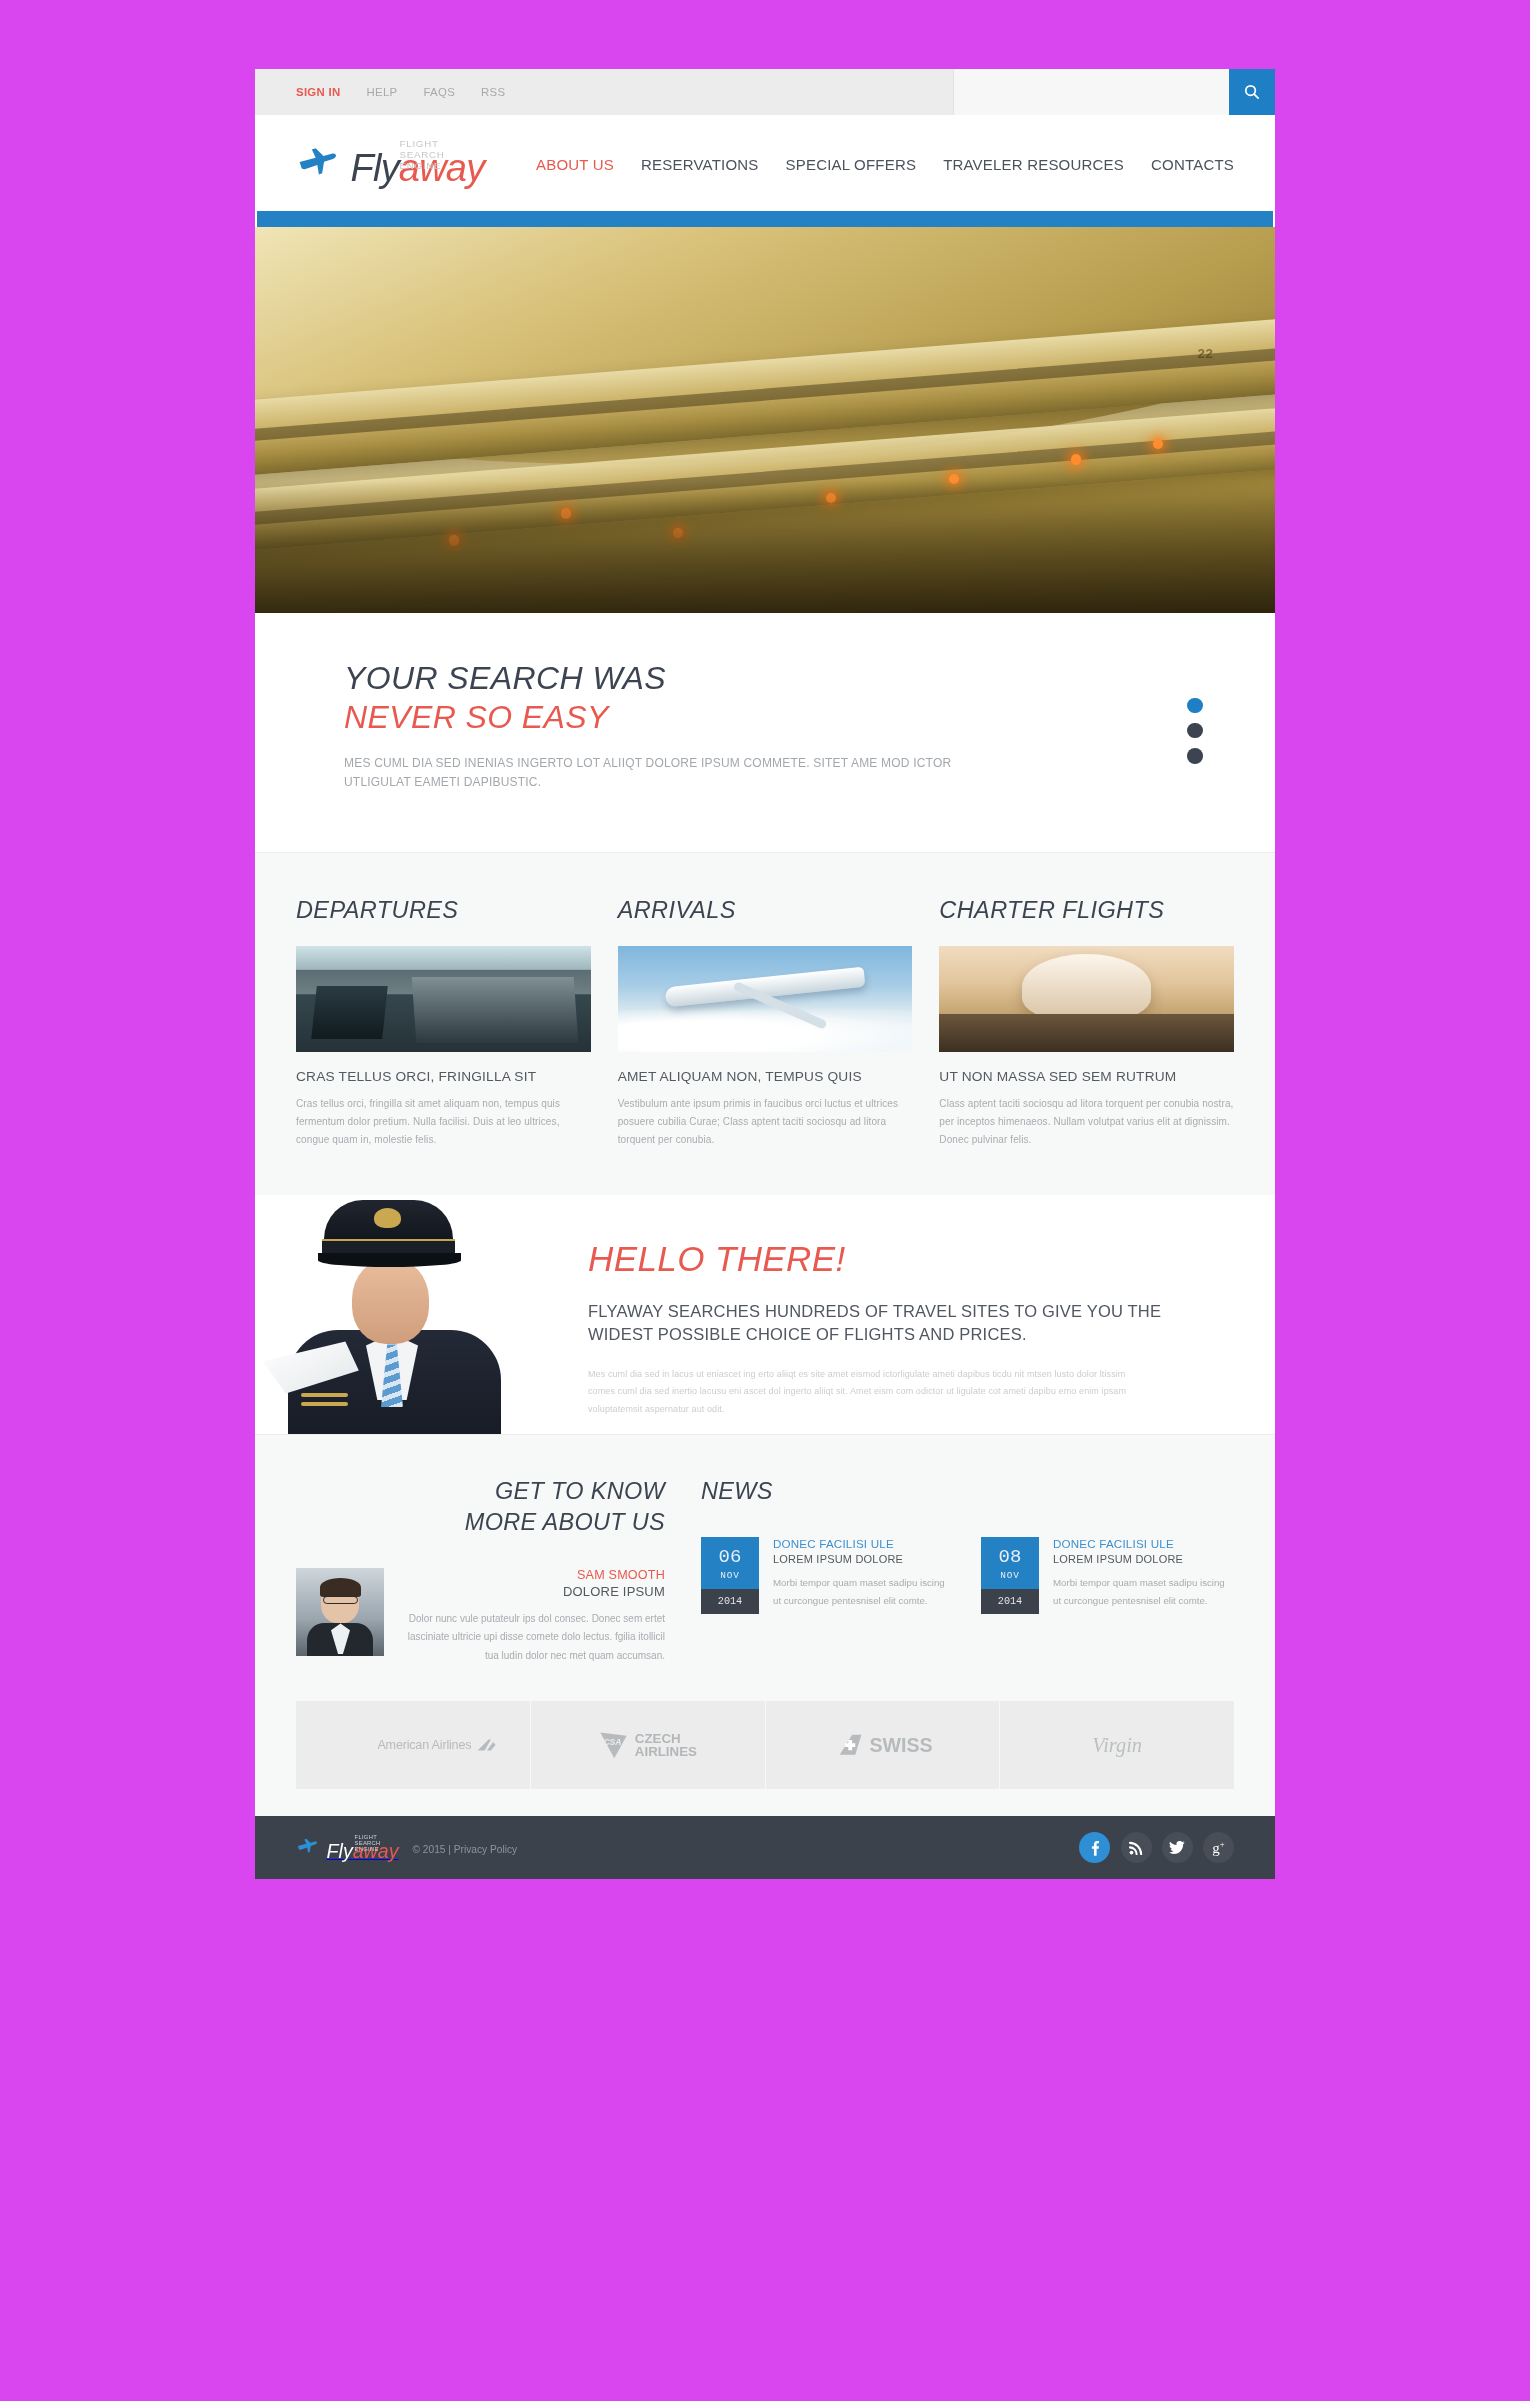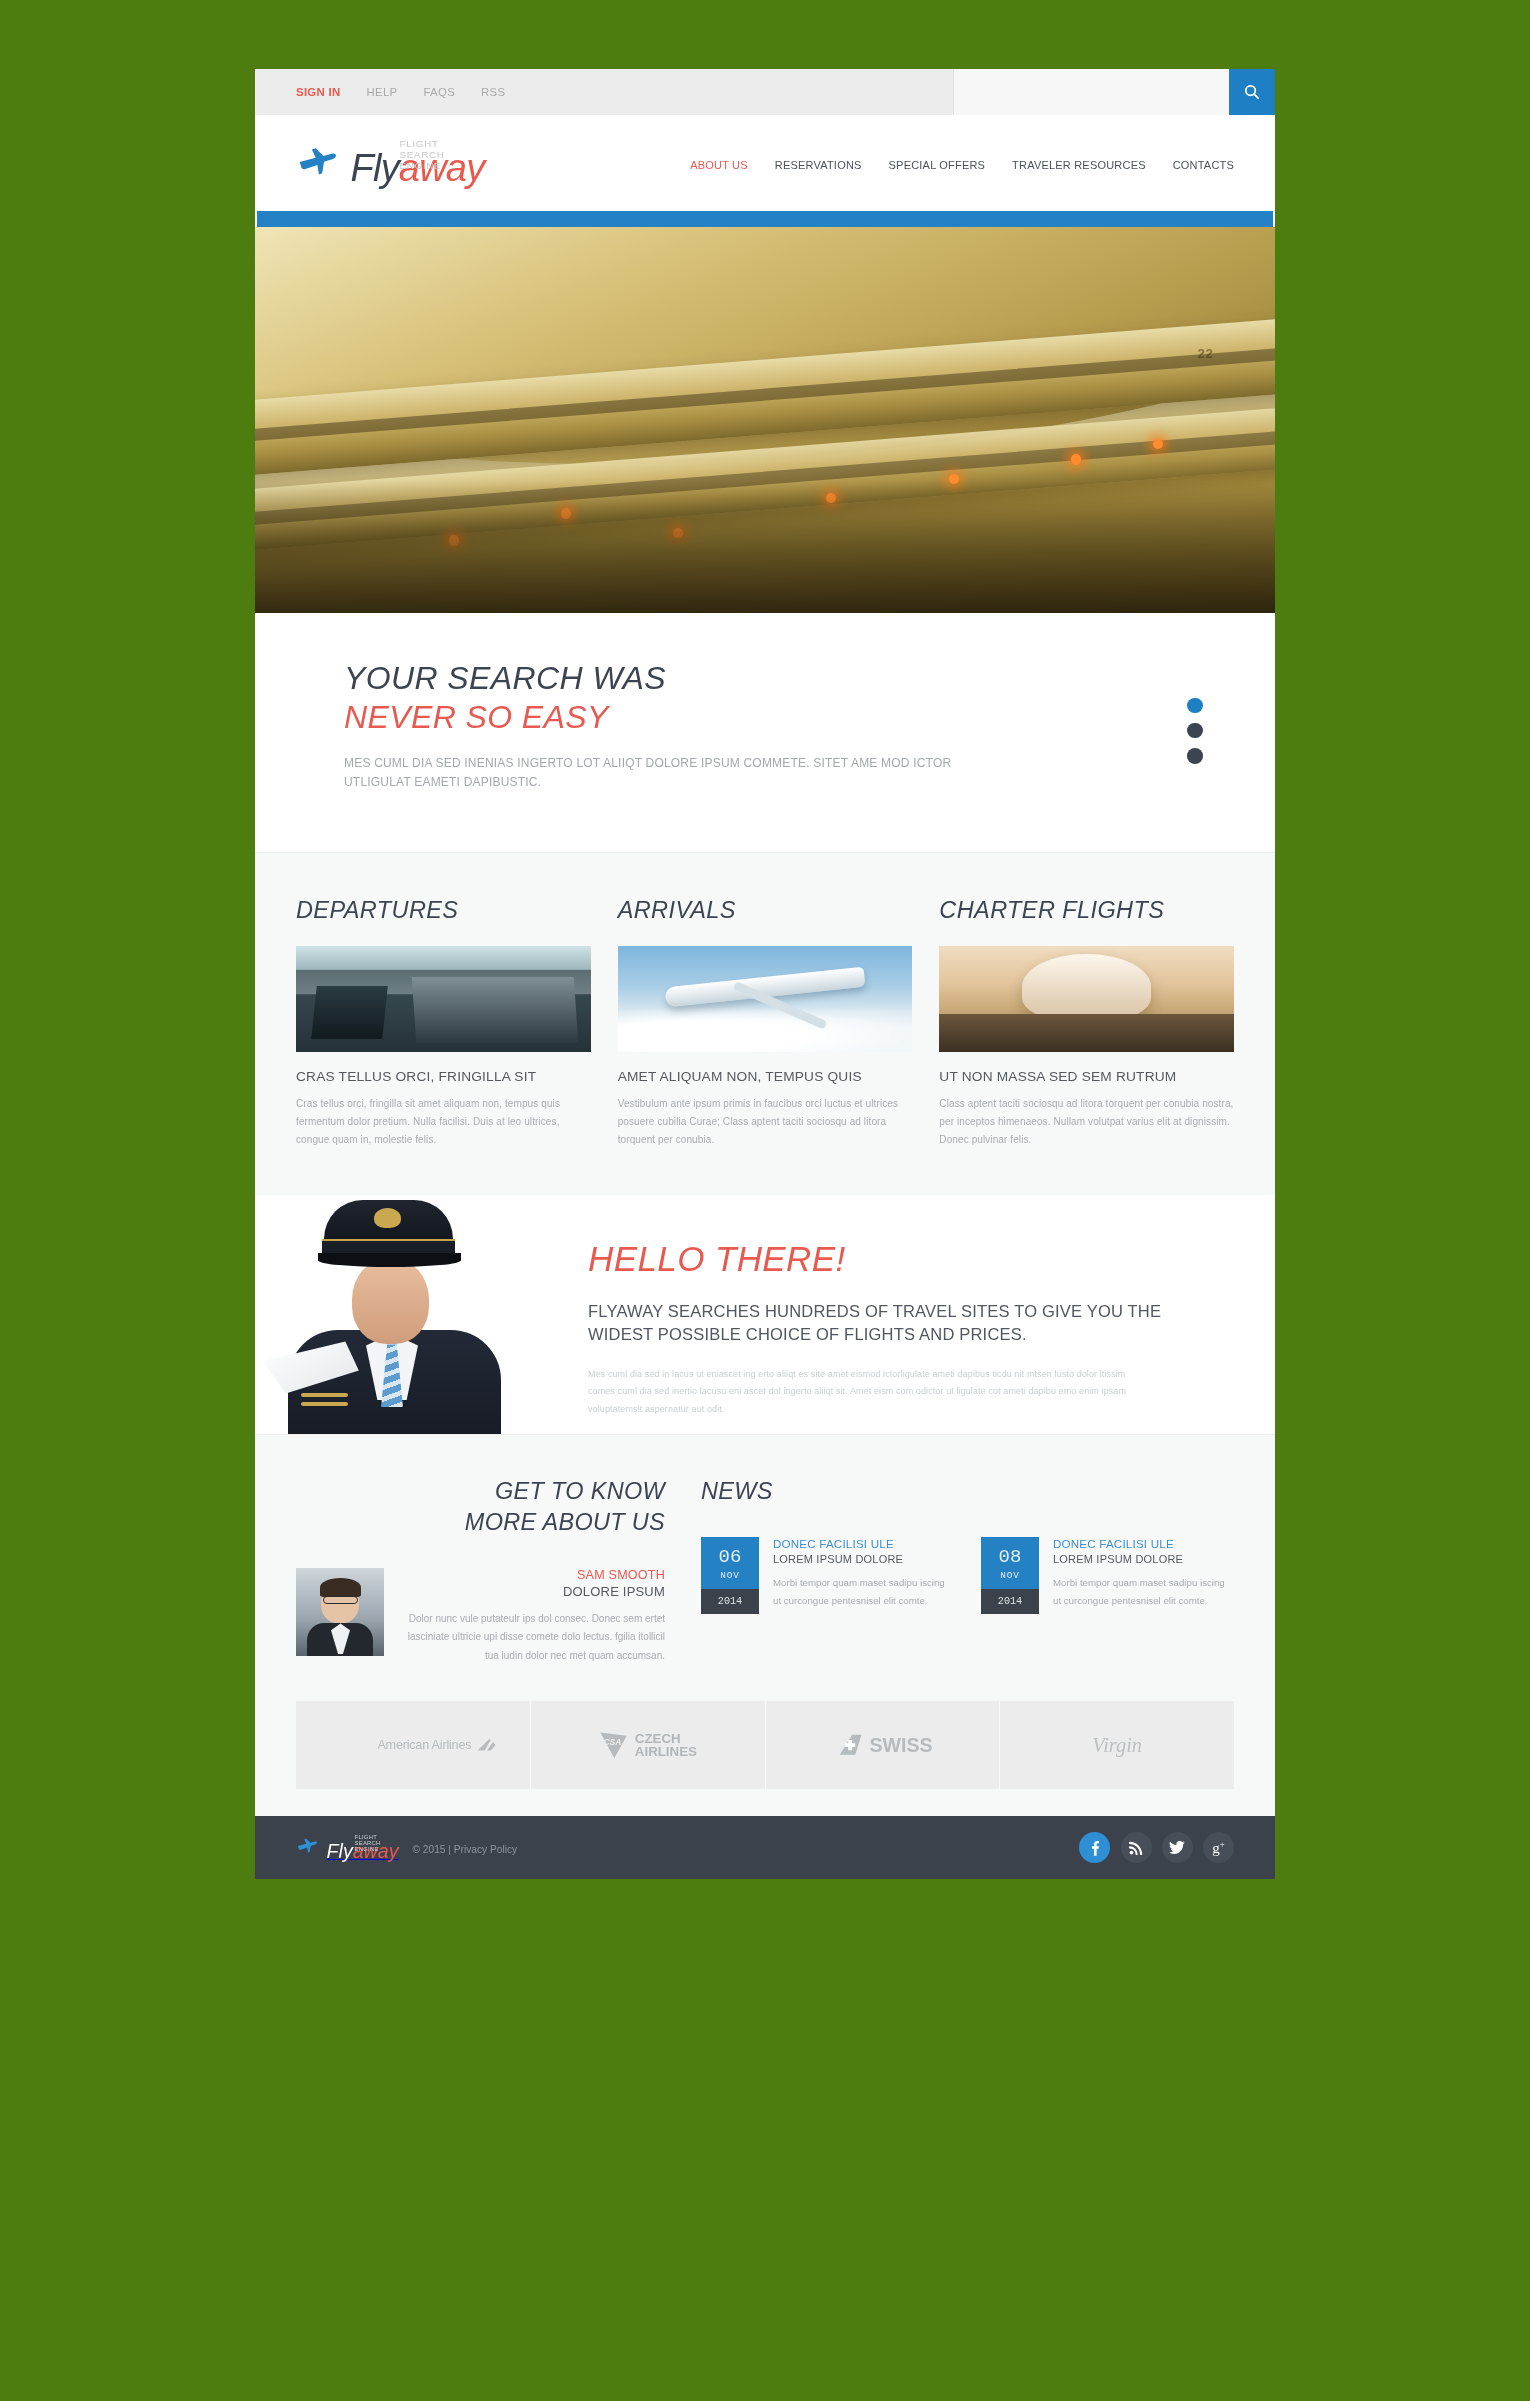--- a/index.html
+++ b/index.html
@@ -5,21 +5,21 @@
   * { box-sizing: border-box; margin: 0; padding: 0; }
   html, body {
     width: 1530px;
     background: #1b1f24;
     font-family: "Liberation Sans", sans-serif;
     -webkit-font-smoothing: antialiased;
   }
   .page {
     width: 1530px;
     min-height: 2401px;
-    background: #4d7c0f;
+    background: #d946ef;
     position: relative;
     padding-top: 69px;
   }
   .site {
     width: 1020px;
     margin: 0 auto;
     background: #ffffff;
     position: relative;
   }
 
@@ -96,21 +96,21 @@
     letter-spacing: -0.8px;
   }
   .logo-fly { color: #3b4450; font-weight: 300; }
   .logo-away { color: #e8594f; font-weight: 300; }
 
   .mainnav {
     margin-left: auto;
     display: flex;
     align-items: center;
     gap: 27px;
-    font-size: 11px;
+    font-size: 15px;
     letter-spacing: 0.2px;
     padding-top: 3.1px;
   }
   .mainnav a { text-decoration: none; color: #4b525c; }
   .mainnav a.active { color: #e8594f; }
 
   
   .bluebar { height: 15.7px; background: #2481c4; margin: 0 1.6px; }
   .hero {
     height: 386px;

